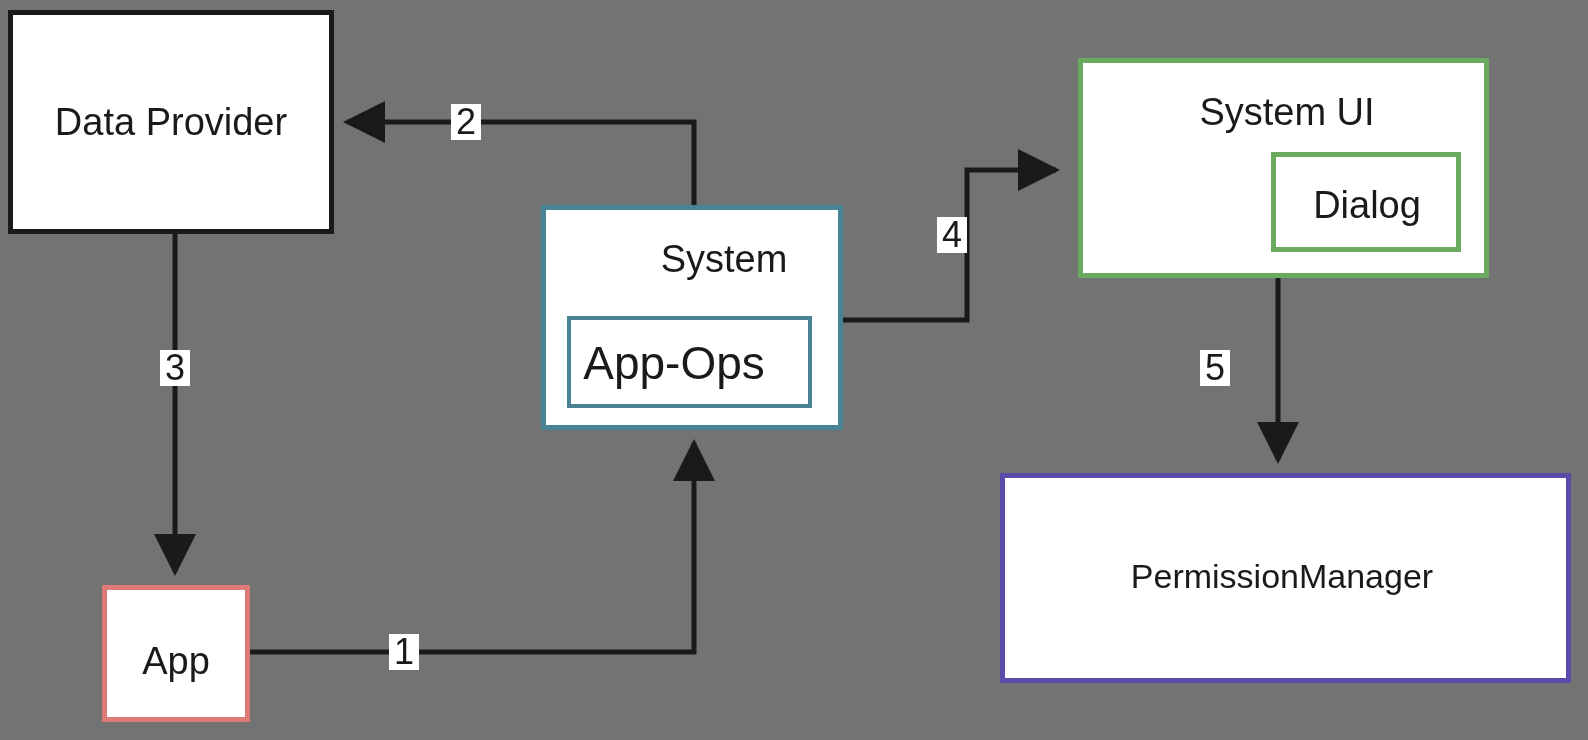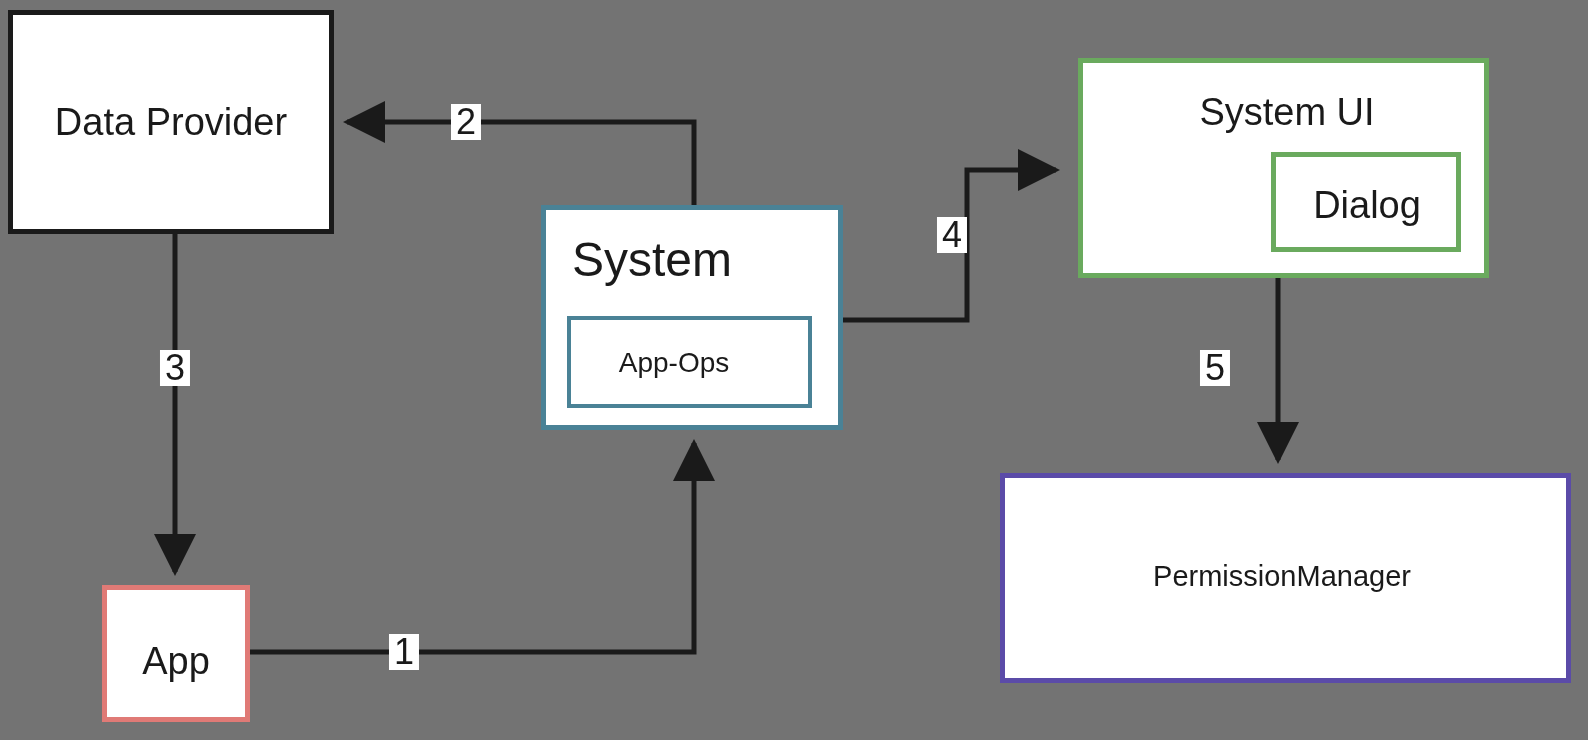--- a/index.html
+++ b/index.html
@@ -66,24 +66,24 @@
         <path d="M 250 652 L 694 652 L 694 443" fill="none" stroke="#1a1a1a" stroke-width="5" stroke-linecap="butt" stroke-linejoin="miter" marker-end="url(#arrowhead)"></path>
         <path d="M 694 205 L 694 122 L 347 122" fill="none" stroke="#1a1a1a" stroke-width="5" stroke-linecap="butt" stroke-linejoin="miter" marker-end="url(#arrowhead)"></path>
         <path d="M 175 234 L 175 572" fill="none" stroke="#1a1a1a" stroke-width="5" stroke-linecap="butt" stroke-linejoin="miter" marker-end="url(#arrowhead)"></path>
         <path d="M 843 320 L 967 320 L 967 170 L 1056 170" fill="none" stroke="#1a1a1a" stroke-width="5" stroke-linecap="butt" stroke-linejoin="miter" marker-end="url(#arrowhead)"></path>
         <path d="M 1278 278 L 1278 460" fill="none" stroke="#1a1a1a" stroke-width="5" stroke-linecap="butt" stroke-linejoin="miter" marker-end="url(#arrowhead)"></path>
       </g>
   </svg>
   <div id="labels-group">
       <div class="node-label" style="left: 171px; top: 122px; font-size: 38px;">Data Provider</div>
       <div class="node-label" style="left: 176px; top: 653px; font-size: 38px; margin-top: 8px;">App</div>
-      <div class="node-label" style="left: 652px; top: 259px; font-size: 48px;">System</div>
-      <div class="node-label" style="left: 674px; top: 363px; font-size: 28px;">App-Ops</div>
+      <div class="node-label" style="left: 724px; top: 259px; font-size: 38px;">System</div>
+      <div class="node-label" style="left: 674px; top: 363px; font-size: 46px;">App-Ops</div>
       <div class="node-label" style="left: 1281px; top: 112px; font-size: 38px; margin-left: 6px;">System UI</div>
       <div class="node-label" style="left: 1367px; top: 205px; font-size: 38px;">Dialog</div>
-      <div class="node-label" style="left: 1282px; top: 576px; font-size: 29px;">PermissionManager</div>
+      <div class="node-label" style="left: 1282px; top: 576px; font-size: 34px;">PermissionManager</div>
       <div class="edge-label" style="left: 404px; top: 652px; font-size: 36px;">1</div>
       <div class="edge-label" style="left: 466px; top: 122px; font-size: 36px;">2</div>
       <div class="edge-label" style="left: 175px; top: 368px; font-size: 36px;">3</div>
       <div class="edge-label" style="left: 952px; top: 235px; font-size: 36px;">4</div>
       <div class="edge-label" style="left: 1215px; top: 368px; font-size: 36px;">5</div>
     </div>
 </div>
 
 </body></html>

